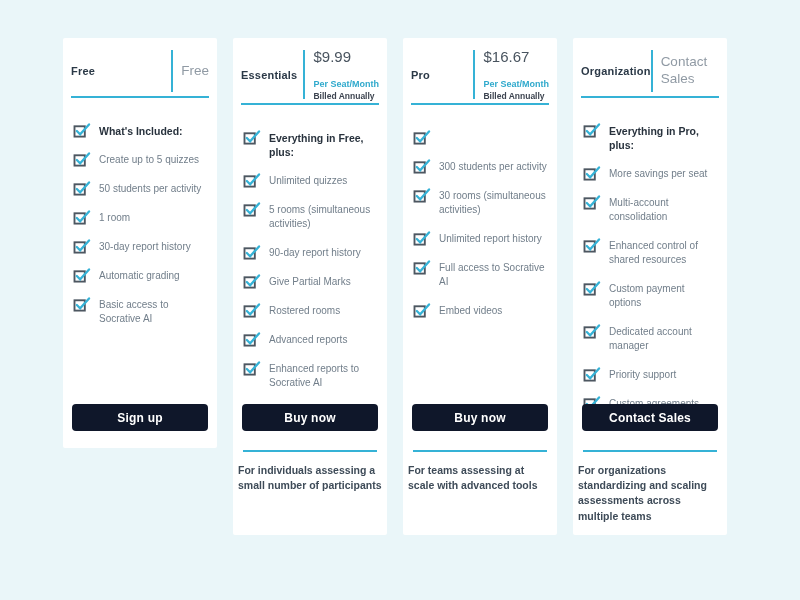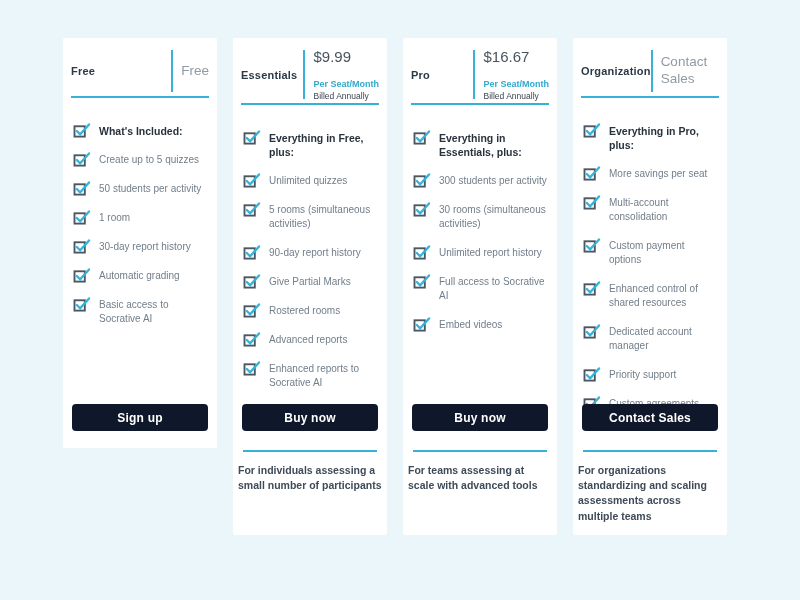--- a/index.html
+++ b/index.html
@@ -65,21 +65,21 @@
   }
   .price-per {
     font-size: 9px;
     font-weight: 700;
     color: #2fa9cc;
     margin-top: 13px;
     white-space: nowrap;
   }
   .price-billed {
     font-size: 8.5px;
-    font-weight: 400;
+    font-weight: 700;
     color: #3d4450;
     margin-top: 2px;
   }
   .head-rule {
     height: 2px;
     background: #35b2d6;
     margin-top: 2px;
   }
   .features {
     list-style: none;
@@ -286,21 +286,20 @@
         <div class="price-per">Per Seat/Month</div>
         <div class="price-billed">Billed Annually</div>
       </div>
     </div>
     <div class="head-rule"></div>
     <ul class="features">
       <li class="bold">
           <svg class="check-icon">
             <use href="#checkbox"></use>
           </svg>
-          <span>Everything in Essentials, plus:</span>
         </li>
       <li>
           <svg class="check-icon">
             <use href="#checkbox"></use>
           </svg>
           <span>300 students per activity</span>
         </li>
       <li>
           <svg class="check-icon">
             <use href="#checkbox"></use>
@@ -356,27 +355,27 @@
       <li>
           <svg class="check-icon">
             <use href="#checkbox"></use>
           </svg>
           <span>Multi-account consolidation</span>
         </li>
       <li>
           <svg class="check-icon">
             <use href="#checkbox"></use>
           </svg>
+          <span>Enhanced control of shared resources</span>
+        </li>
+      <li>
+          <svg class="check-icon">
+            <use href="#checkbox"></use>
+          </svg>
           <span>Custom payment options</span>
-        </li>
-      <li>
-          <svg class="check-icon">
-            <use href="#checkbox"></use>
-          </svg>
-          <span>Enhanced control of shared resources</span>
         </li>
       <li>
           <svg class="check-icon">
             <use href="#checkbox"></use>
           </svg>
           <span>Dedicated account manager</span>
         </li>
       <li>
           <svg class="check-icon">
             <use href="#checkbox"></use>

